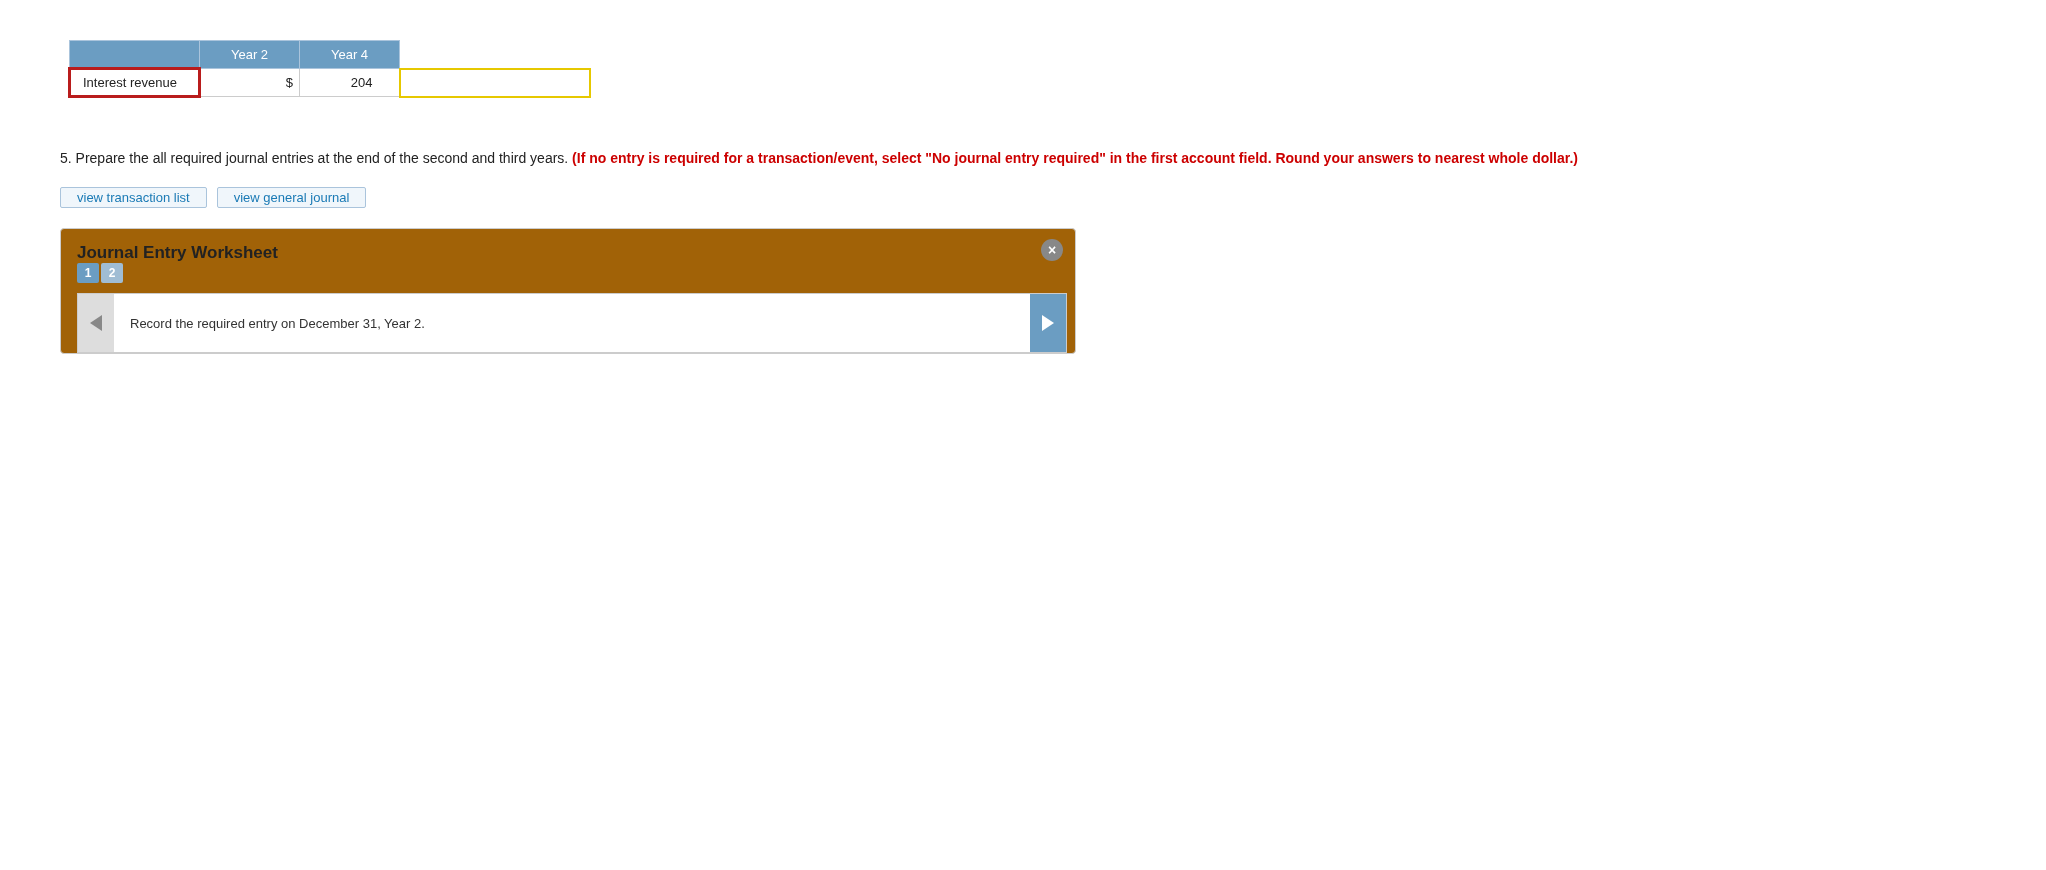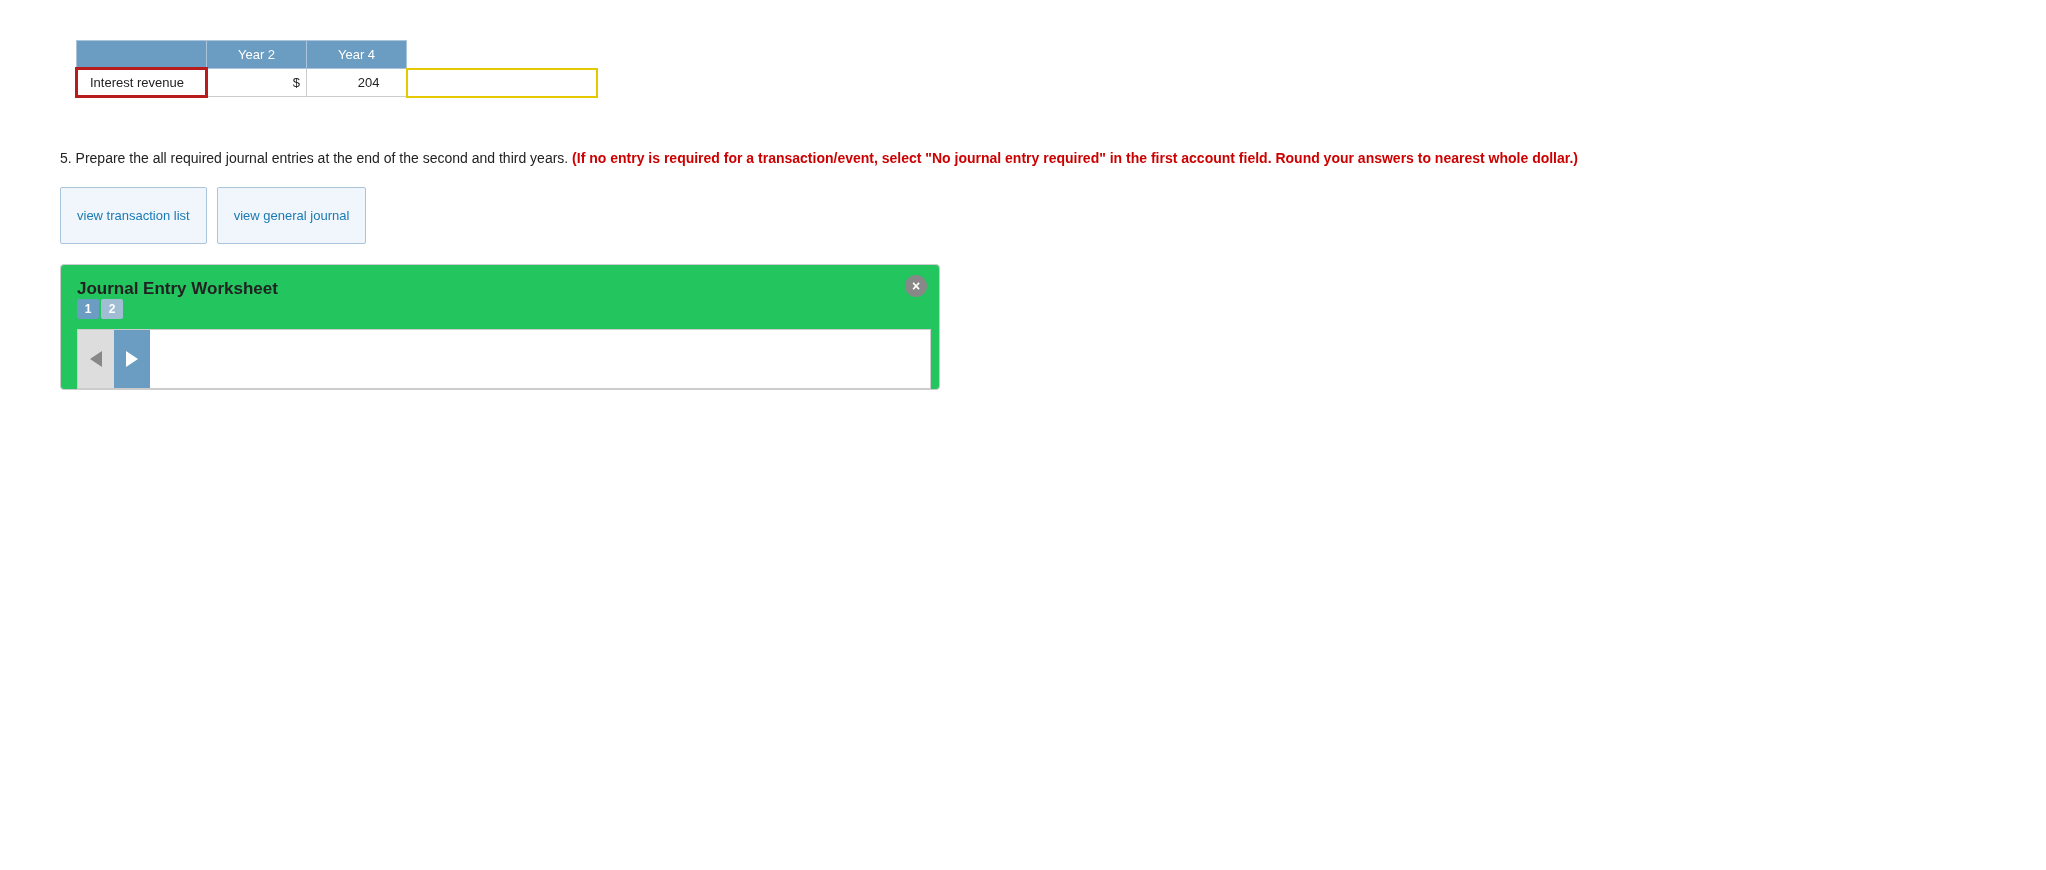--- a/index.html
+++ b/index.html
@@ -32,21 +32,21 @@
 
     .warning-text {
       color: #cc0000;
       font-weight: bold;
     }
 
     
     .revenue-table {
       border-collapse: collapse;
       margin-top: 10px;
-      margin-left: 15px;
+      margin-left: 8px;
     }
 
     .revenue-table th {
       background-color: #6b9dc2;
       color: #fff;
       text-align: center;
       padding: 6px 20px;
       border: 1px solid #aac4dc;
       font-weight: normal;
       font-size: 13px;
@@ -108,32 +108,32 @@
     .button-row {
       display: flex;
       gap: 10px;
       margin-bottom: 20px;
     }
 
     .link-button {
       border: 1px solid #aac4dc;
       background: #f0f6fb;
       color: #1a7ab5;
-      padding: 20px 16px;
+      padding: 2px 16px;
       font-size: 13px;
       cursor: pointer;
       border-radius: 2px;
     }
 
     
     .journal-worksheet {
       border: 1px solid #ccc;
-      background: #22c55e;
+      background: #a16207;
       border-radius: 4px;
-      width: 880px;
+      width: 1016px;
       padding: 14px 8px 0 16px;
       position: relative;
     }
 
     .journal-title {
       font-size: 17px;
       font-weight: bold;
       margin-bottom: 12px;
       color: #222;
     }
@@ -272,18 +272,19 @@
 
     <div class="tab-row">
       <div class="tab-box">1</div>
       <div class="tab-box inactive">2</div>
     </div>
 
     <div class="entry-row">
       <button class="nav-btn">
         <div class="arrow-left"></div>
       </button>
+      <div class="entry-content">Record the required entry on December 31, Year 2.</div>
       <button class="nav-btn next">
         <div class="arrow-right"></div>
       </button>
     </div>
   </div>
 </div>
 
 </body></html>

